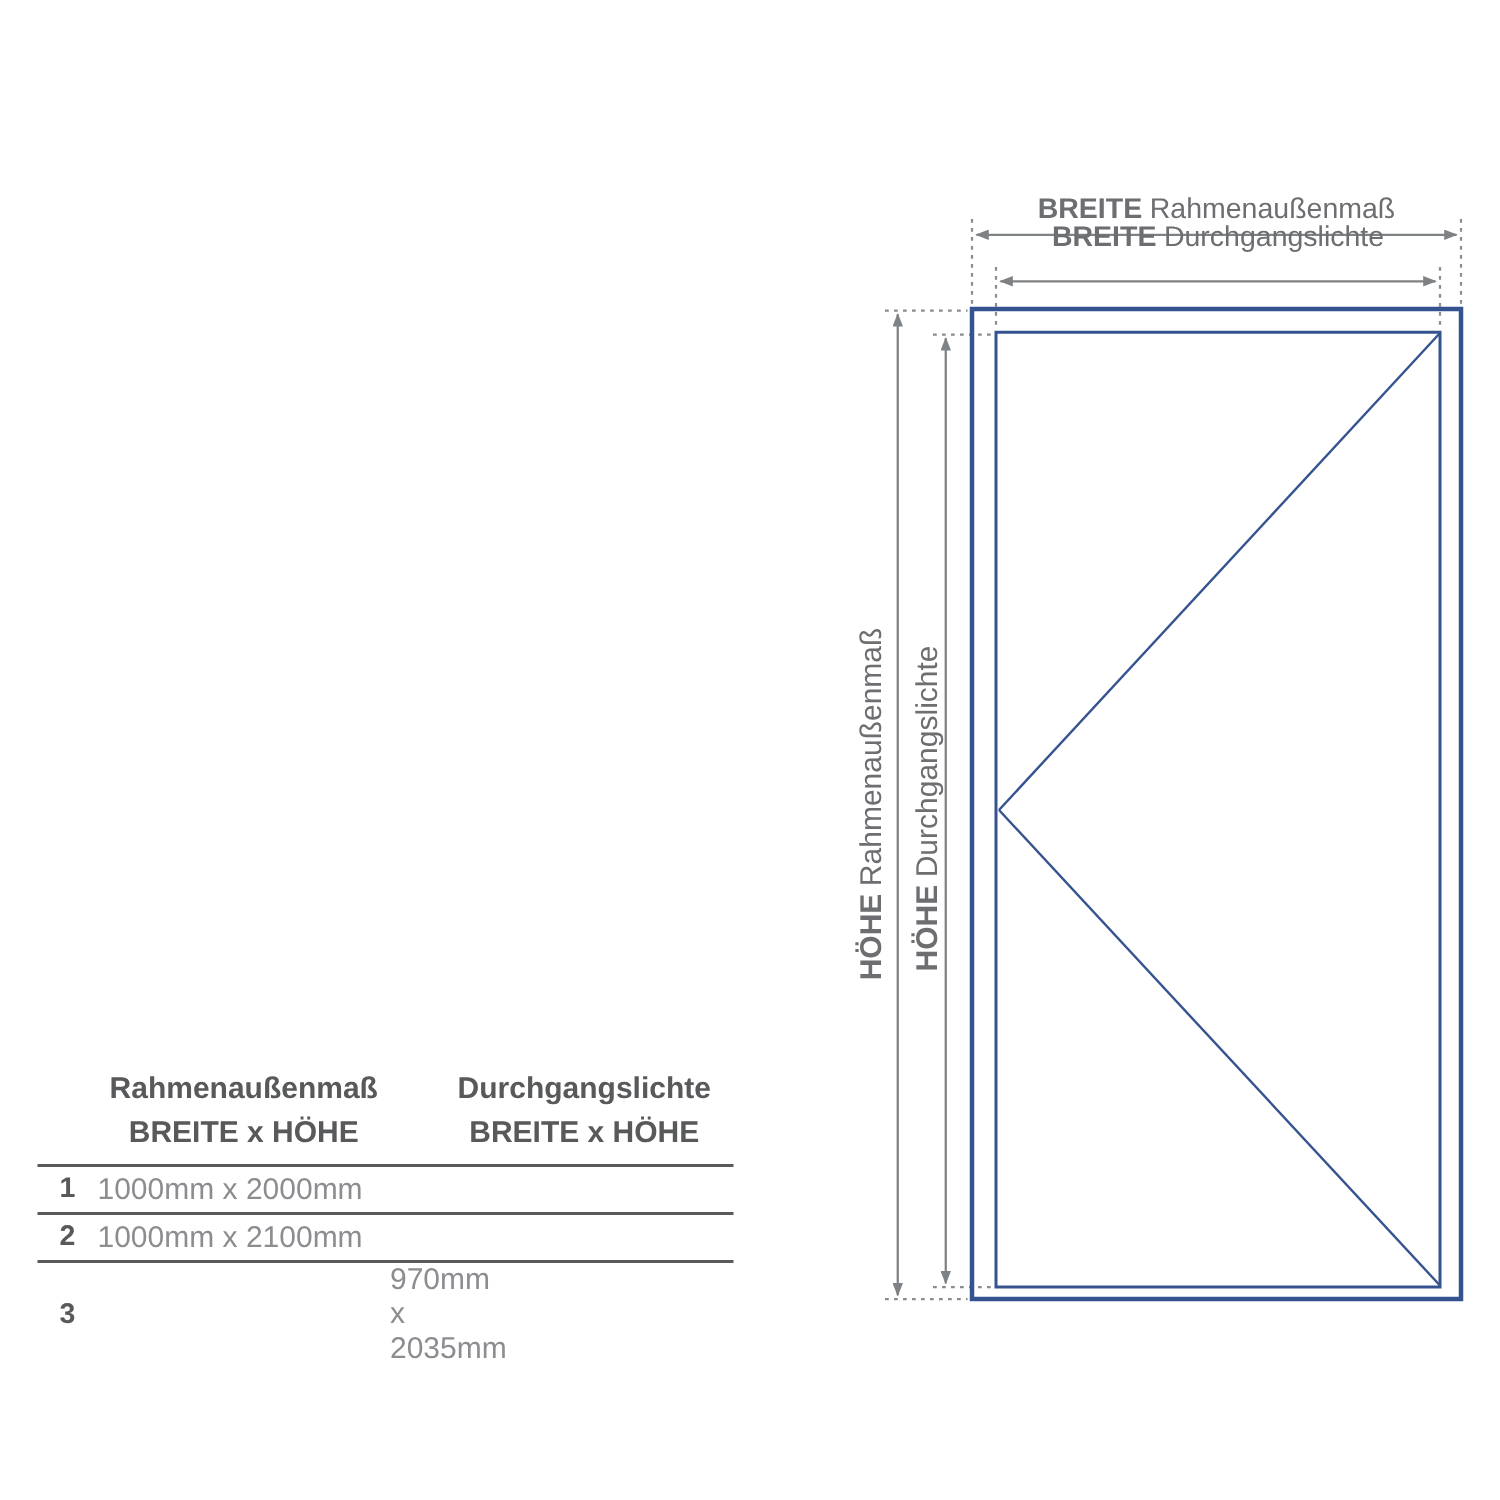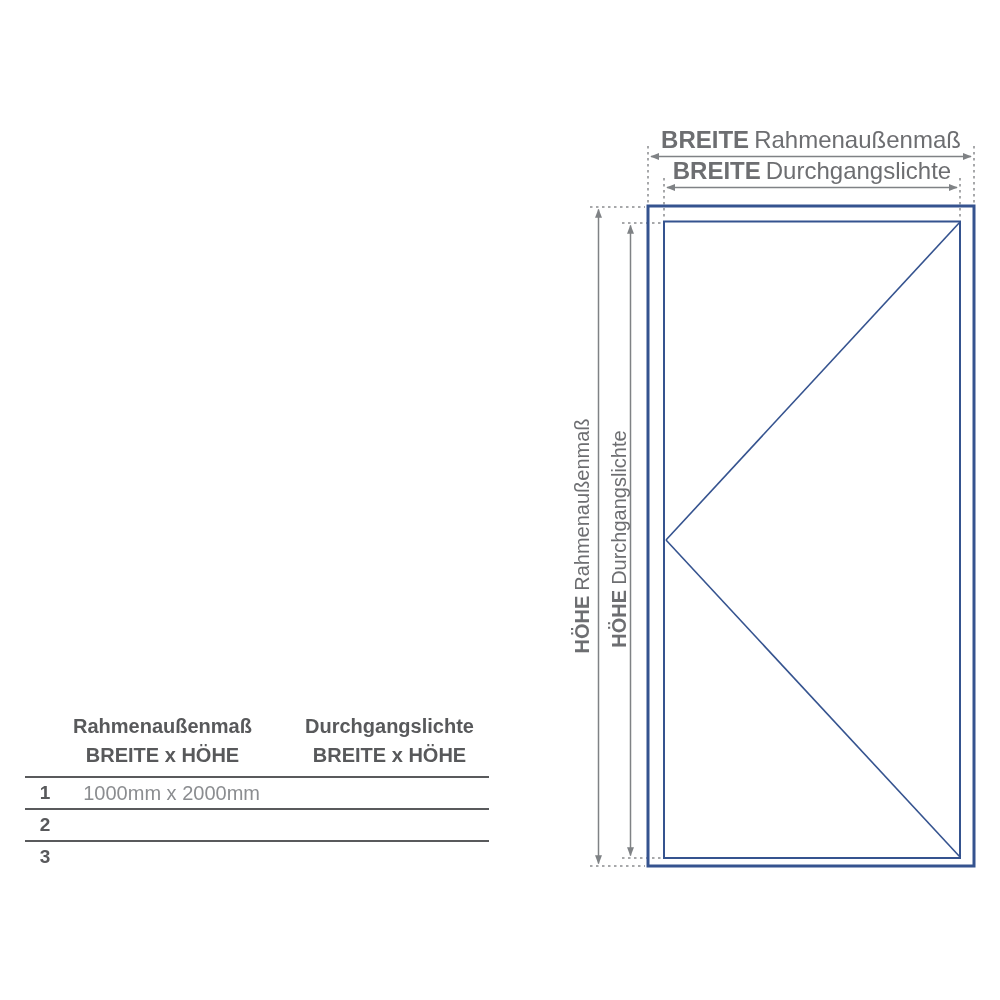--- a/index.html
+++ b/index.html
@@ -9,28 +9,28 @@
     background:#ffffff;
     font-family:"Liberation Sans", sans-serif;
     overflow:hidden;
   }
   svg.diagram-svg{position:absolute;left:0;top:0;}
 
   
   .dim-label{
     position:absolute;
     color:#6d6e71;
-    font-size:24px;
+    font-size:19px;
     line-height:22px;
     white-space:nowrap;
     text-align:center;
   }
   .dim-label b{font-weight:bold;margin-right:5px;}
   .lbl-breite-aussen{left:648px;top:129px;width:326px;}
-  .lbl-breite-innen{left:664px;top:160px;width:296px;}
+  .lbl-breite-innen{left:664px;top:148px;width:296px;}
 
   
   .vlabel{
     position:absolute;
     color:#6d6e71;
     font-size:20px;
     white-space:nowrap;
     transform:translate(-50%,-50%) rotate(-90deg);
   }
   .vlabel b{font-weight:bold;margin-right:5px;}
@@ -51,21 +51,21 @@
   .thead{padding-bottom:6px;border-bottom:2px solid #595a5c;}
   .thead .hcell{text-align:center;font-weight:bold;font-size:20px;line-height:29px;}
   .trow{
     height:30px;
     border-bottom:2px solid #595a5c;
     font-size:20px;
     color:#8b8d90;
   }
   .trow:last-child{border-bottom:none;}
   .trow .num{font-weight:bold;color:#58595b;text-align:center;font-size:19px;}
-  .trow .val{text-align:right;}
+  .trow .val{text-align:left;}
 </style>
 </head>
 <body>
 
 <div class="canvas">
 
   <svg class="diagram-svg" width="1000" height="1000" viewBox="0 0 1000 1000">
     <defs>
       <marker id="arrow" markerWidth="9" markerHeight="7" refX="8.2" refY="3.5" orient="auto-start-reverse" markerUnits="userSpaceOnUse">
         <path d="M0,0 L9,3.5 L0,7 Z" fill="#7f8285"></path>
@@ -131,22 +131,24 @@
     </div>
 
     <div class="t-grid trow">
       <div class="num">1</div>
       <div class="val">1000mm x 2000mm</div>
       <div></div>
     </div>
 
     <div class="t-grid trow">
       <div class="num">2</div>
+      <div class="val">1000mm x 2100mm</div>
       <div></div>
     </div>
 
     <div class="t-grid trow">
       <div class="num">3</div>
       <div></div>
+      <div class="val">970mm x 2035mm</div>
     </div>
 
   </div>
 </div>
 
 </body></html>

